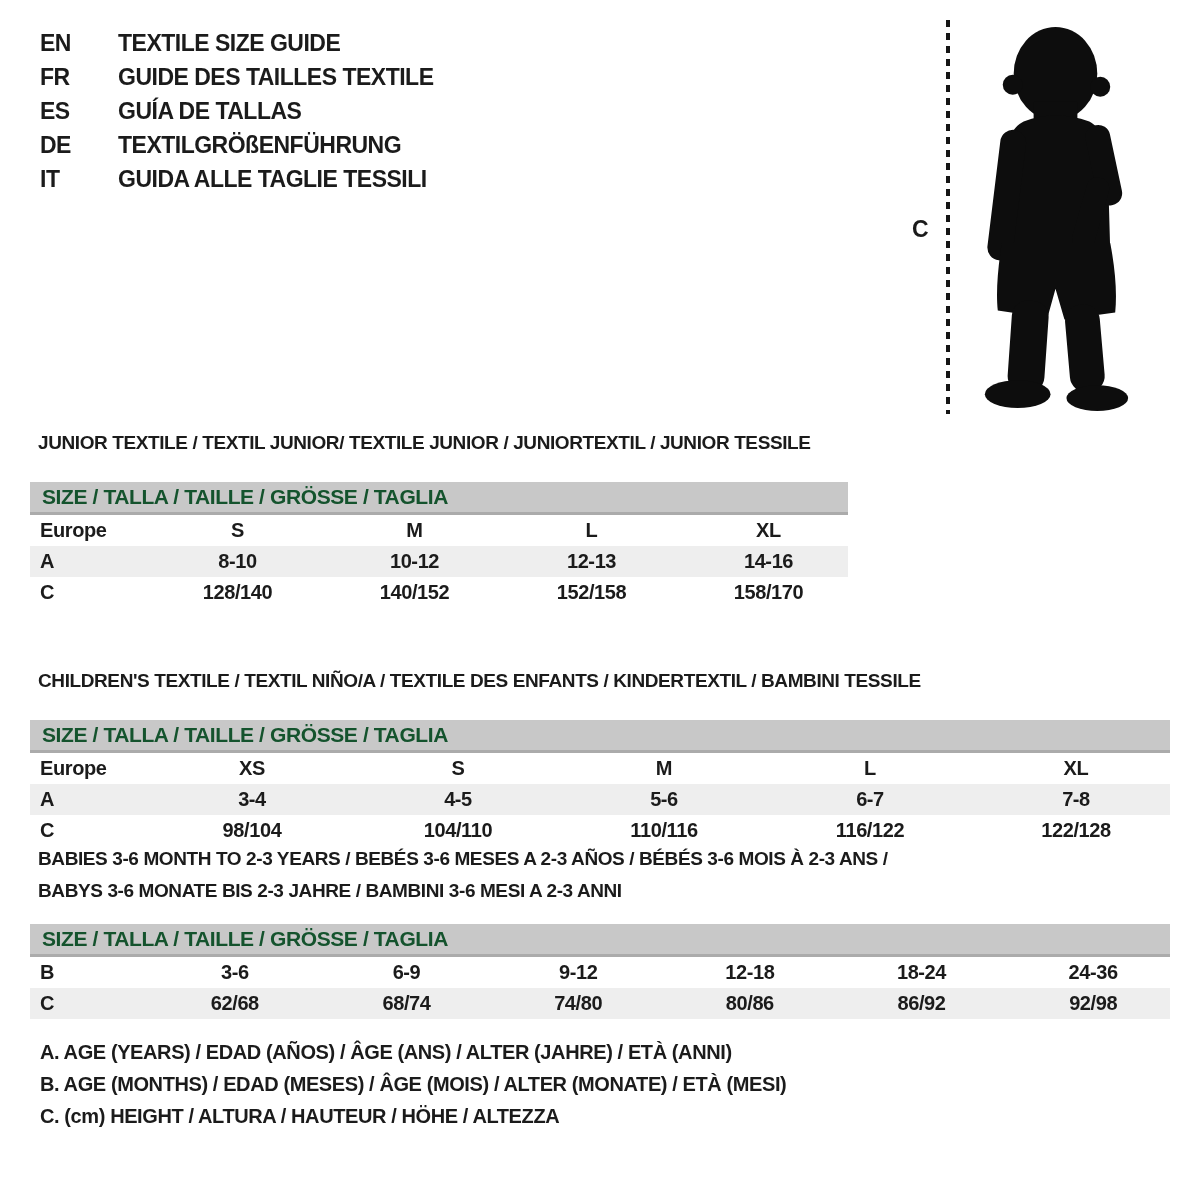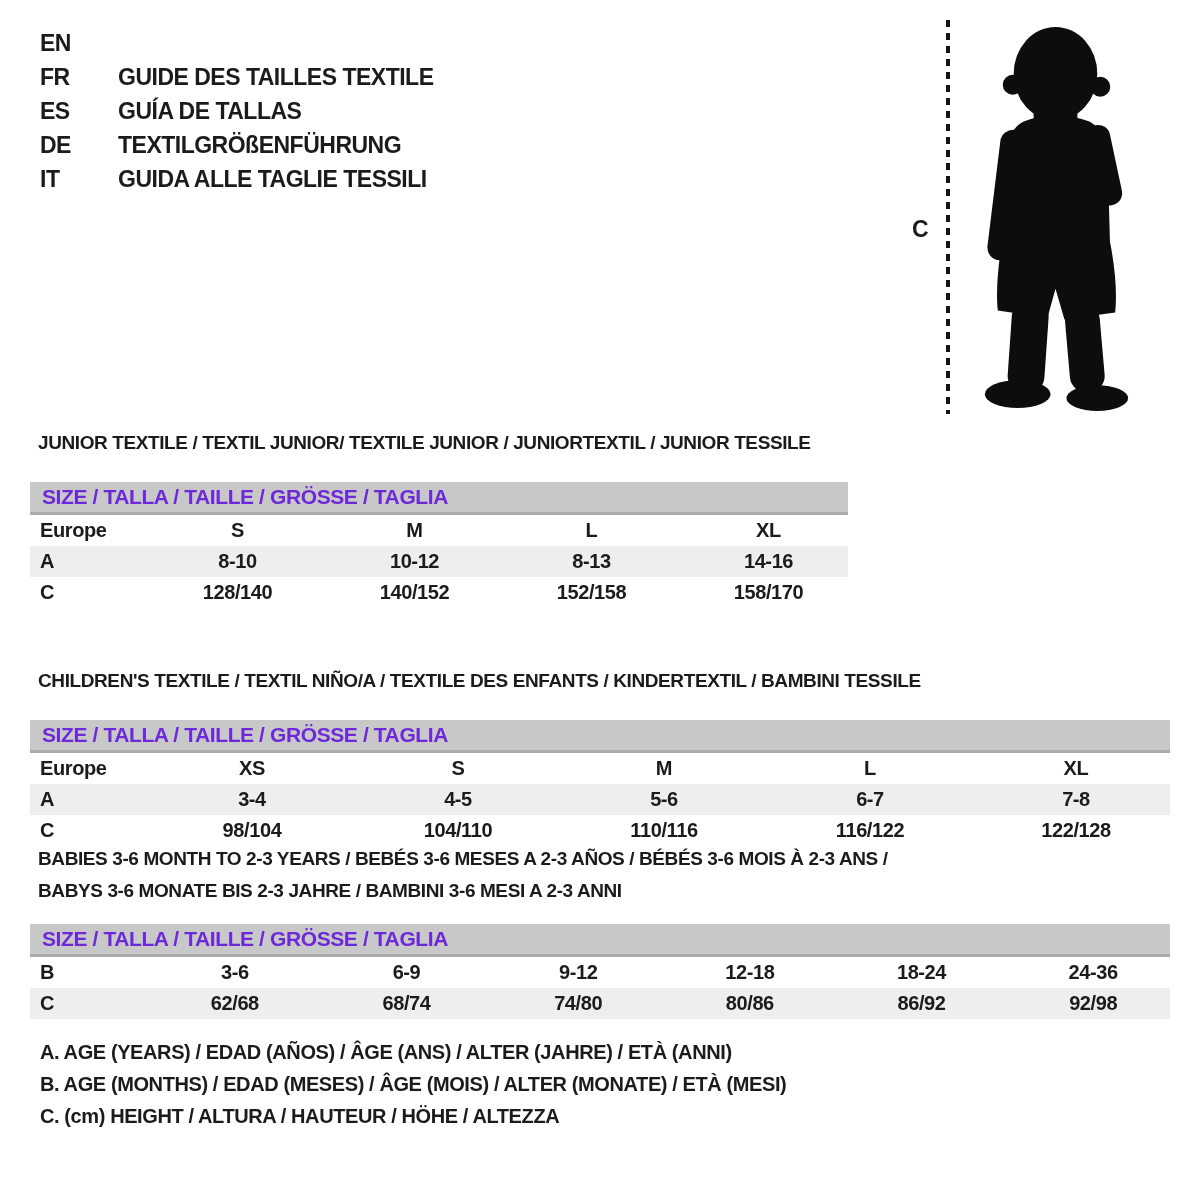--- a/index.html
+++ b/index.html
@@ -39,39 +39,40 @@
   .sec3 .sec-title .t-line{line-height:32px;}
   .sec1 .size-table,.sec2 .size-table{margin-top:27px;}
   .sec3 .size-table{margin-top:17px;}
   .sec1 .size-table{width:818px;}
   .sec2 .size-table,.sec3 .size-table{width:1140px;}
 
   
   .st-header{
     height:30px;background:#c8c8c8;border-bottom:3px solid #ababab;
     display:flex;align-items:center;padding-left:12px;
-    font-size:21px;font-weight:700;letter-spacing:-0.4px;color:#6d28d9;
+    font-size:21px;font-weight:700;letter-spacing:-0.4px;color:#14532d;
   }
   .st-row{display:grid;height:31px;align-items:center;font-size:20px;font-weight:700;letter-spacing:-0.4px;gap:18px;}
   .st-row.alt{background:#eeeeee;}
   .st-row .lbl{padding-left:10px;text-align:left;}
   .st-row .cell{text-align:center;}
 
   
   .legend{position:absolute;left:40px;top:1036px;}
   .legend-line{font-size:20px;font-weight:700;letter-spacing:-0.4px;line-height:32px;white-space:nowrap;}
 </style>
 </head>
 <body>
 
 <div class="canvas">
 
   <div class="langs" id="langs">
       <div class="lang-row">
         <span class="lang-code">EN</span>
+        <span class="lang-title">TEXTILE SIZE GUIDE</span>
       </div>
       <div class="lang-row">
         <span class="lang-code">FR</span>
         <span class="lang-title">GUIDE DES TAILLES TEXTILE</span>
       </div>
       <div class="lang-row">
         <span class="lang-code">ES</span>
         <span class="lang-title">GUÍA DE TALLAS</span>
       </div>
       <div class="lang-row">
@@ -116,21 +117,21 @@
           <span class="lbl">Europe</span>
           <span class="cell">S</span>
           <span class="cell">M</span>
           <span class="cell">L</span>
           <span class="cell">XL</span>
         </div>
         <div class="st-row alt" style="grid-template-columns: 110px repeat(4, 1fr);">
           <span class="lbl">A</span>
           <span class="cell">8-10</span>
           <span class="cell">10-12</span>
-          <span class="cell">8-13</span>
+          <span class="cell">12-13</span>
           <span class="cell">14-16</span>
         </div>
         <div class="st-row" style="grid-template-columns: 110px repeat(4, 1fr);">
           <span class="lbl">C</span>
           <span class="cell">128/140</span>
           <span class="cell">140/152</span>
           <span class="cell">152/158</span>
           <span class="cell">158/170</span>
         </div>
       </div>

